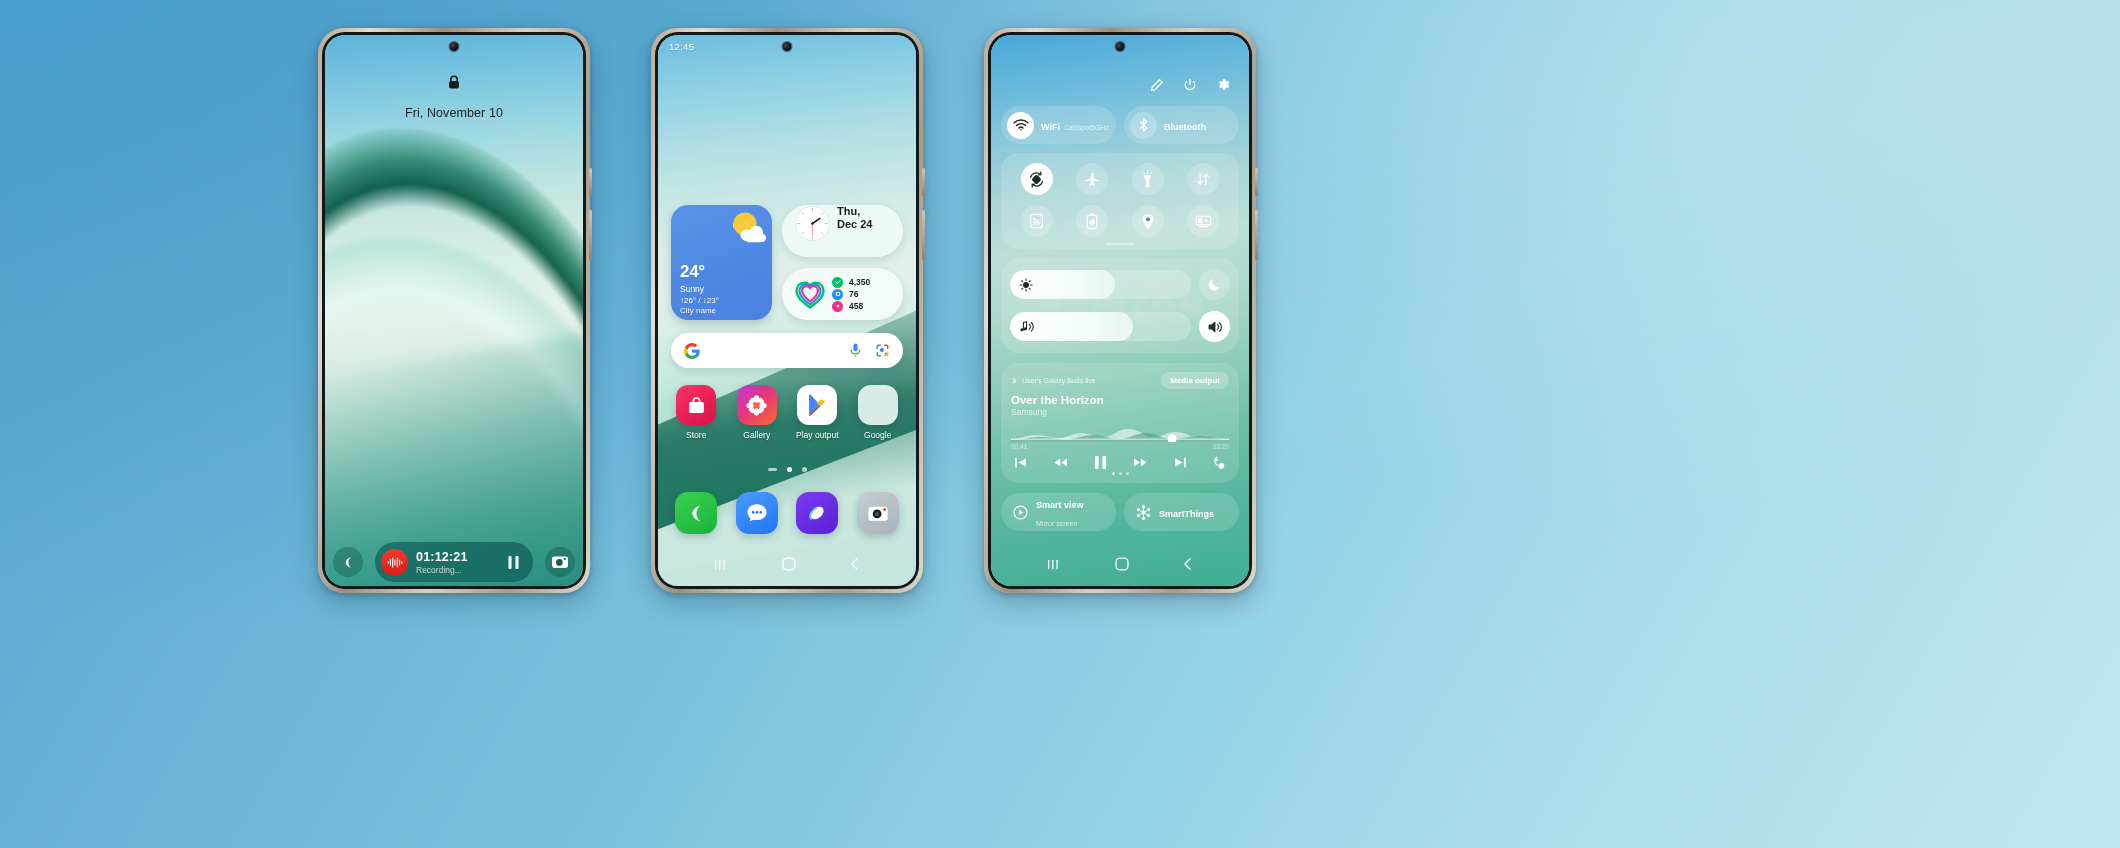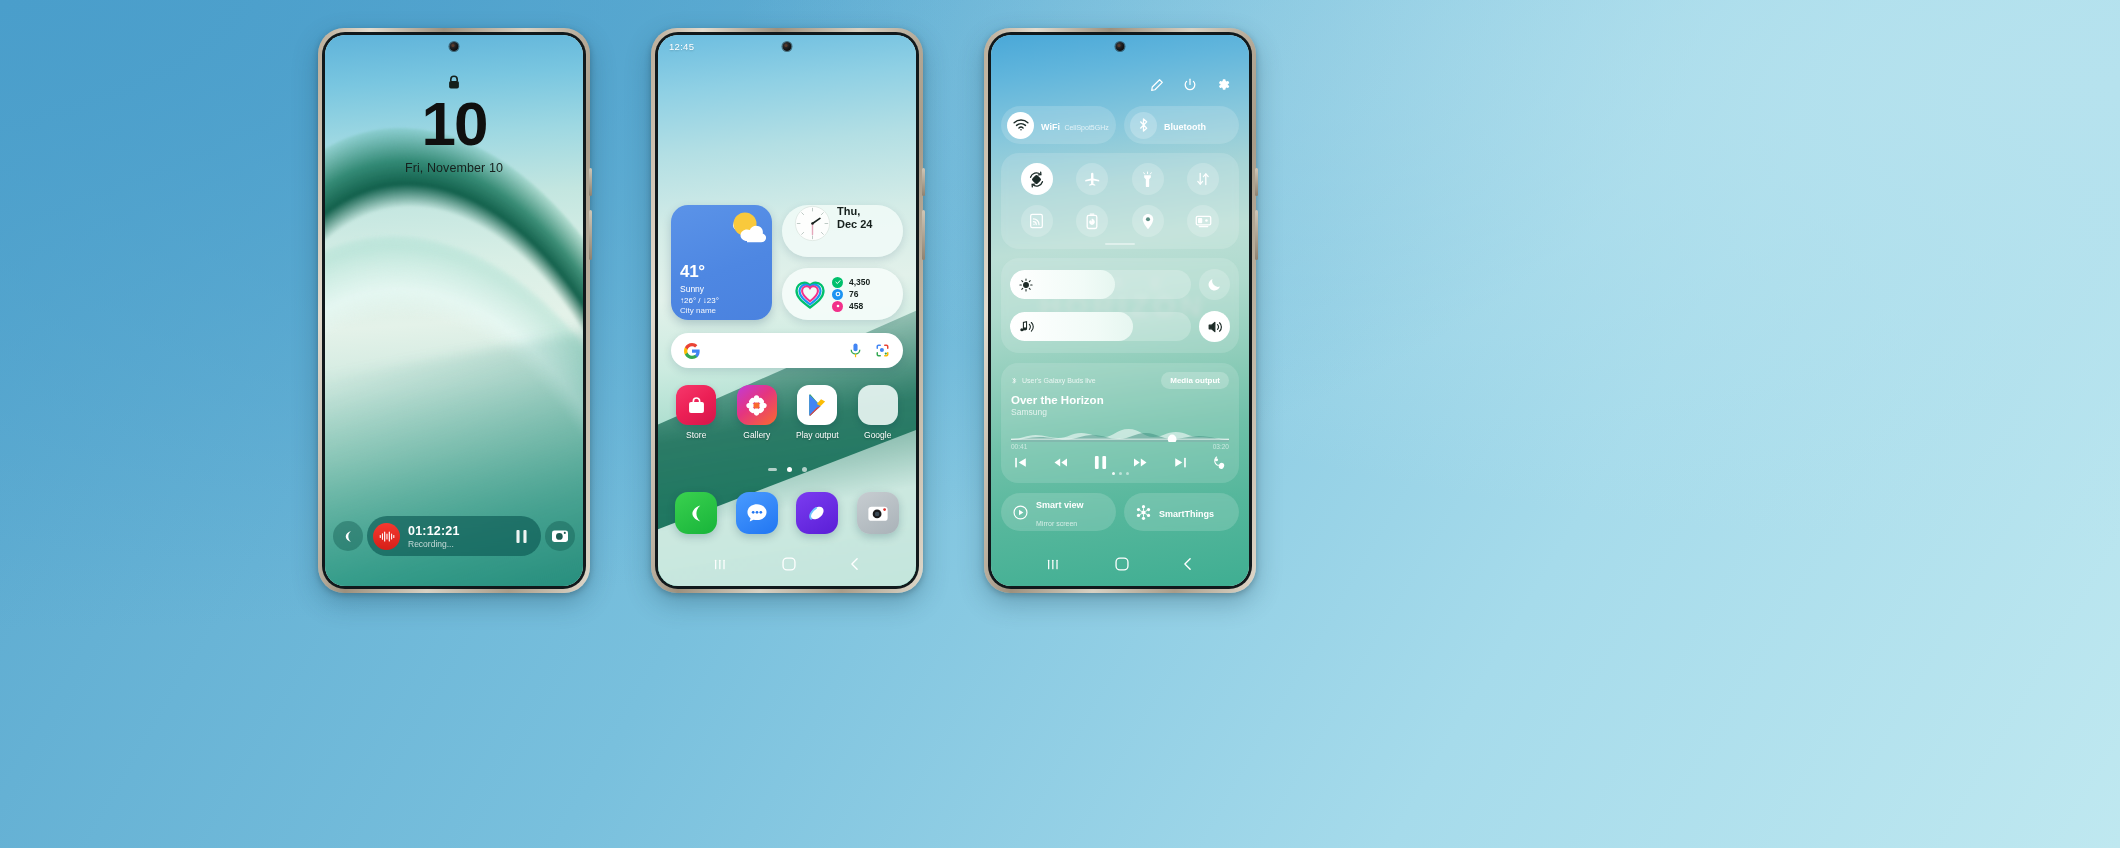--- a/index.html
+++ b/index.html
@@ -150,22 +150,22 @@
     font-family:"Liberation Sans", sans-serif;
     font-weight:700;
     line-height:.88;
   }
   .lock-hh, .lock-mm{ font-size:62px; letter-spacing:-2px; display:block; }
   .lock-date{
     font-size:12.5px; font-weight:400; letter-spacing:.1px; margin-top:11px;
     color:#16201d;
   }
   .lock-bottom{
-    position:absolute; left:8px; right:8px; bottom:30px;
-    display:flex; align-items:center; gap:4px; z-index:14;
+    position:absolute; left:8px; right:8px; bottom:4px;
+    display:flex; align-items:center; gap:12px; z-index:14;
   }
   .circ-btn{
     width:30px; height:30px; flex:0 0 30px; border-radius:50%;
     background: rgba(20,90,80,.42);
     display:flex; align-items:center; justify-content:center;
     backdrop-filter: blur(4px);
   }
   .rec-pill{
     flex:1; height:40px; border-radius:21px;
     background: rgba(10,86,80,.62);
@@ -370,21 +370,20 @@
           </div>
 
         <div class="lock-lock">
           <svg width="13" height="15" viewBox="0 0 13 15">
             <path d="M3.3 6.2V4.4a3.2 3.2 0 0 1 6.4 0v1.8" fill="none" stroke="#15201c" stroke-width="1.6"></path>
             <rect x="1.6" y="6" width="9.8" height="7.6" rx="1.8" fill="#15201c"></rect>
           </svg>
         </div>
 
         <div class="lock-clock">
-          <span class="lock-hh">10</span>
           <div class="lock-date">Fri, November 10</div>
         </div>
 
         <div class="lock-bottom">
           <div class="circ-btn">
             <svg width="13" height="13" viewBox="0 0 24 24" fill="#fff">
               <path d="M16.5 2c-3 2.6-4.8 6-4.8 10s1.8 7.4 4.8 10c-5.6-1.5-9.6-6-9.6-10S10.9 3.5 16.5 2z"></path>
             </svg>
           </div>
 
@@ -448,21 +447,21 @@
         <div class="widgets">
 
           <div class="w-weather">
             <div class="w-sun">
               <svg width="48" height="40" viewBox="0 0 48 40">
                 <circle cx="17.5" cy="15.5" r="4.5" fill="#fff" opacity=".92"></circle>
                 <circle cx="25" cy="14" r="11.5" fill="#f9c93c"></circle>
                 <path d="M27 31c-3.6 0-6.5-2.6-6.5-5.8 0-3.2 2.9-5.8 6.5-5.8 1 0 1.9.2 2.8.6.9-2.5 3.4-4.3 6.4-4.3 3.7 0 6.7 2.8 6.7 6.2 0 .5-.1 1-.2 1.5 2 .6 3.4 2.3 3.4 4.3 0 2.5-2.2 4.5-4.9 4.5H27z" fill="#fff"></path>
               </svg>
             </div>
-            <div class="w-temp">41°</div>
+            <div class="w-temp">24°</div>
             <div class="w-cond">Sunny</div>
             <div class="w-hilo">↑26° / ↓23°</div>
             <div class="w-city">City name</div>
           </div>
 
           <div class="wcol">
             <div class="w-clock">
               <div class="clockface">
                 <svg width="37" height="37" viewBox="0 0 40 40">
                   <circle cx="20" cy="20" r="18.5" fill="#fdfefd" stroke="#dfe9e4" stroke-width="1"></circle>

